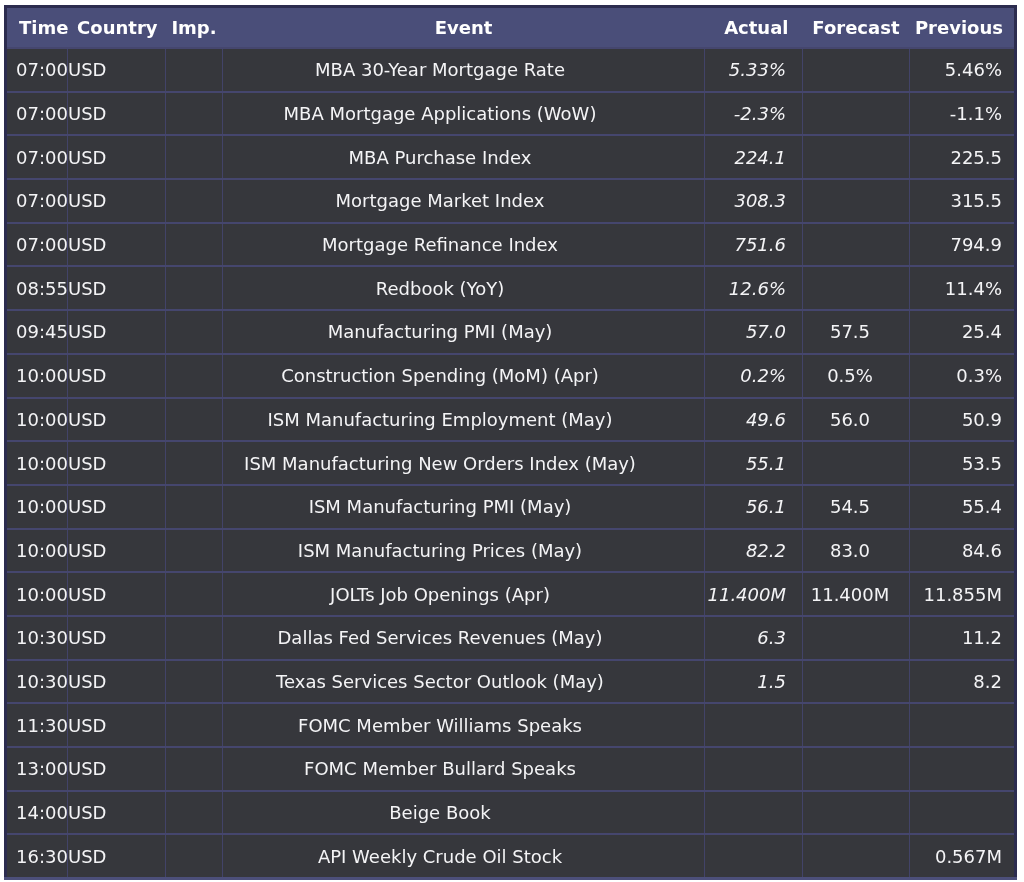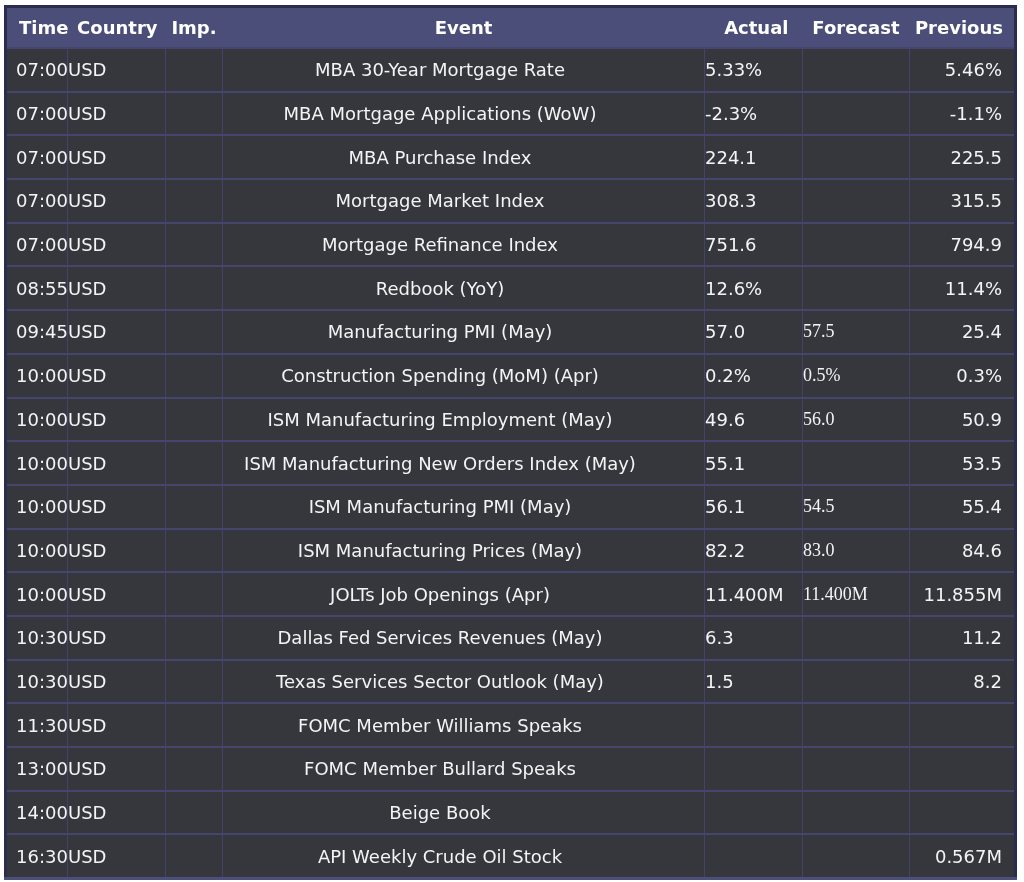--- a/index.html
+++ b/index.html
@@ -60,22 +60,22 @@
     white-space: nowrap;
     overflow: hidden;
     background: #36373c;
   }
   tbody tr td:first-child { border-left: none; }
 
   tbody td.col-time     { text-align: center;  padding-left: 9px;  }
   tbody td.col-country  { text-align: left; padding-right: 10px; }
   tbody td.col-imp      { text-align: center; }
   tbody td.col-event    { text-align: center; padding-right: 47px; }
-  tbody td.col-actual   { text-align: left; padding-right: 16px; }
-  tbody td.col-forecast { text-align: left; padding-right: 12px; font-family: Liberation Serif, serif; }
+  tbody td.col-actual   { text-align: right; padding-right: 16px; font-style: italic; }
+  tbody td.col-forecast { text-align: center; padding-right: 12px; }
   tbody td.col-previous { text-align: right; padding-right: 12px; padding-left: 8px; }
 </style>
 </head>
 <body>
 
 <div class="page">
   <table class="calendar">
     <colgroup>
       <col class="c-time">
         <col class="c-country">

